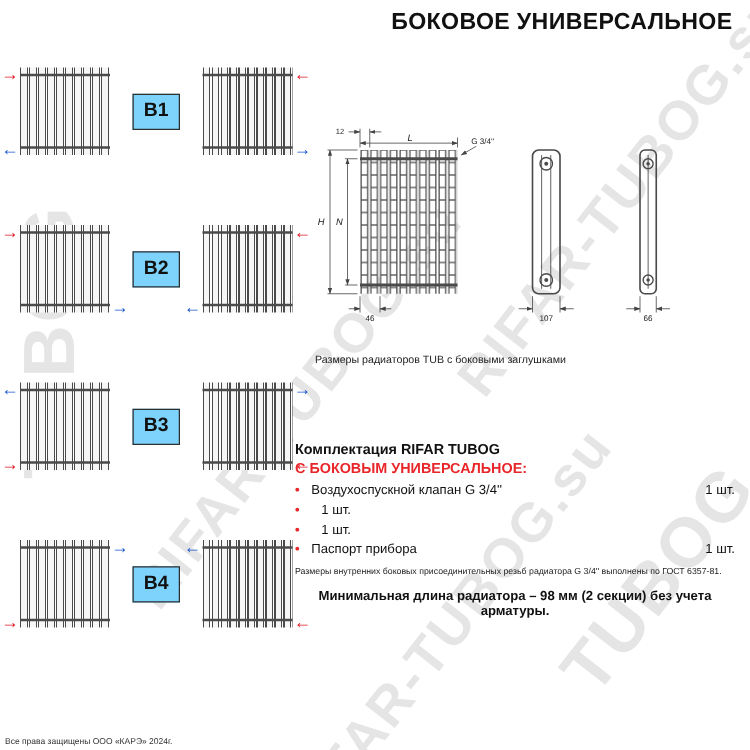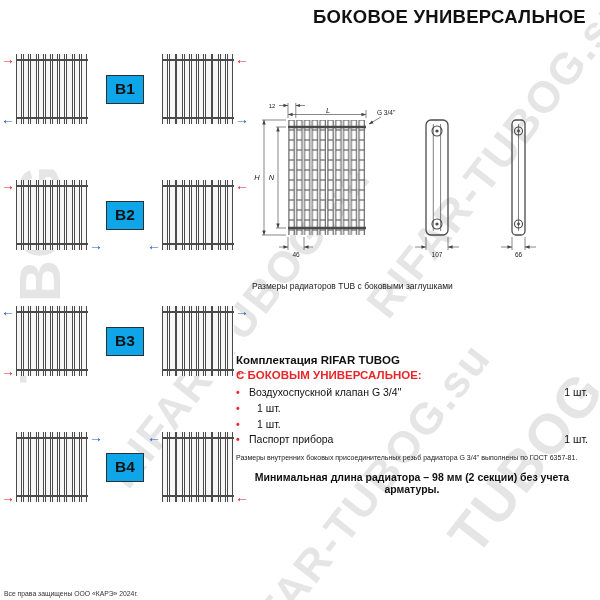--- a/index.html
+++ b/index.html
@@ -37,21 +37,21 @@
     background-repeat:no-repeat,no-repeat,no-repeat;
   }
   .arrow{position:absolute;font-size:14px;font-weight:bold;line-height:1;z-index:2;}
   .arrow.tl{left:-15px;top:-2px;}
   .arrow.bl{left:-15px;bottom:-2px;}
   .arrow.tr{right:-15px;top:-2px;}
   .arrow.br{right:-15px;bottom:-2px;}
   .supply{color:#e01b24;}
   .return{color:#1d5bd0;}
   .scheme-label{
-    width:36px;height:27px;margin:0 18px;border:1.6px solid #2e2e2e;background:#0ea5e9;
+    width:36px;height:27px;margin:0 18px;border:1.6px solid #2e2e2e;background:#7dd3fc;
     display:flex;align-items:center;justify-content:center;
     font-weight:bold;font-size:15.5px;
   }
   
   .drawing{position:absolute;left:250px;top:100px;z-index:1;}
   .dim-svg text{fill:#222;font-family:"Liberation Sans",sans-serif;}
   .caption{margin-top:2px;padding-left:2px;font-size:8.5px;color:#222;}
   
   .content{position:absolute;left:236px;top:354px;width:352px;z-index:1;}
   .kit-title{font-size:11.5px;font-weight:bold;}

